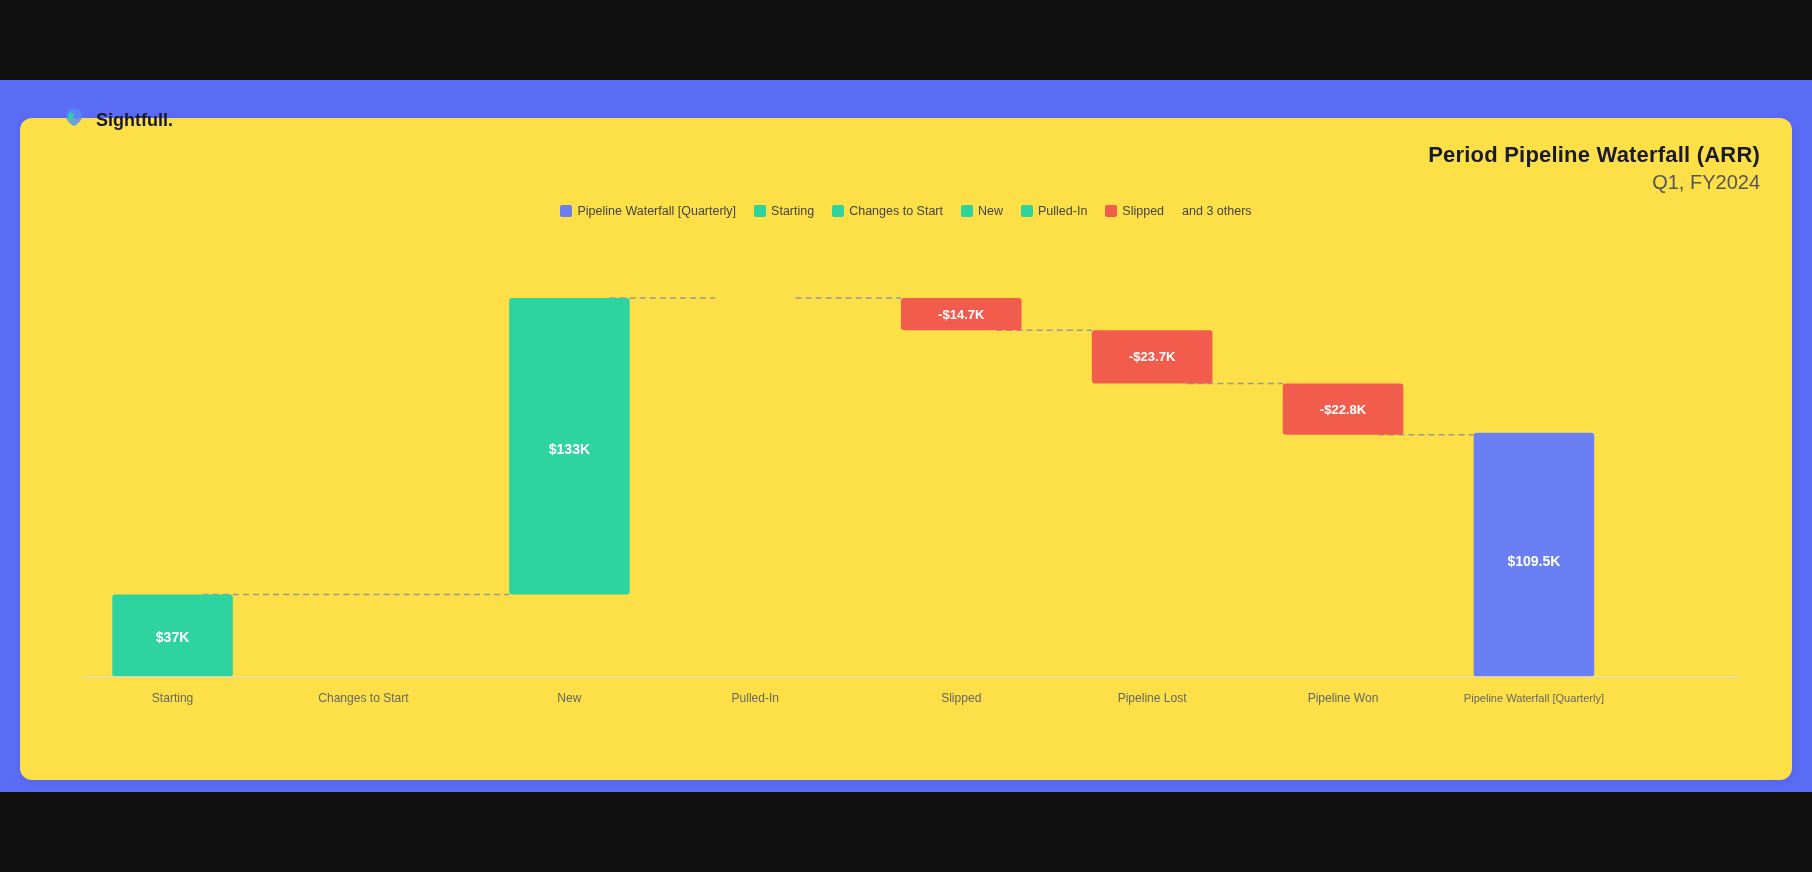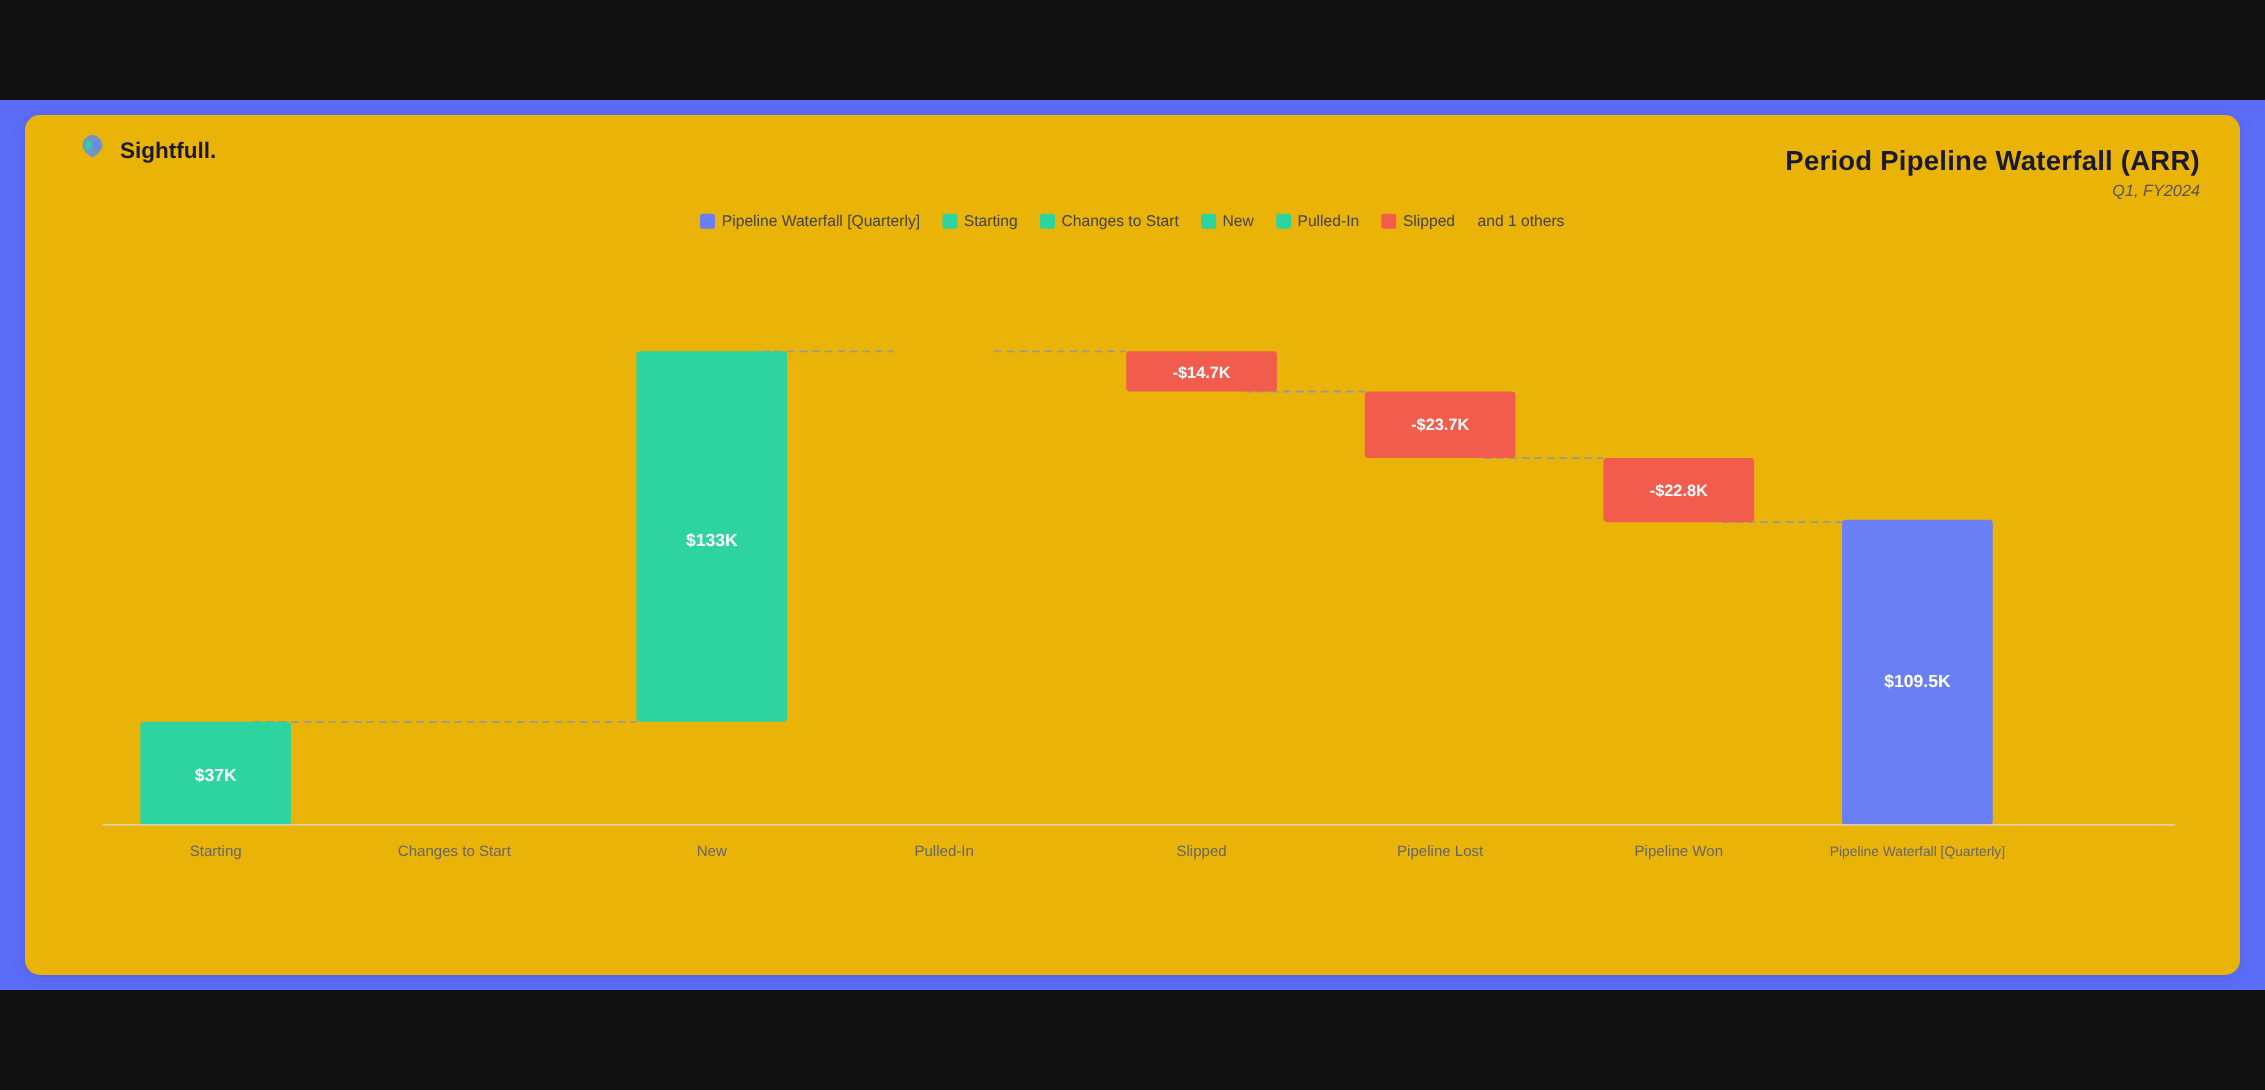--- a/index.html
+++ b/index.html
@@ -29,43 +29,43 @@
       background: #111;
       flex-shrink: 0;
     }
     .card-wrapper {
       flex: 1;
       padding: 12px 20px;
       display: flex;
       align-items: stretch;
     }
     .card {
-      background: #eab308;
+      background: #fde047;
       border-radius: 12px;
       flex: 1;
       padding: 24px 32px 20px;
       display: flex;
       flex-direction: column;
       box-shadow: 0 2px 12px rgba(0,0,0,0.08);
+      margin-top: 26px;
     }
     .card-header {
       text-align: right;
       margin-bottom: 10px;
     }
     .card-title {
       font-size: 22px;
       font-weight: 700;
       color: #1a1a2e;
       letter-spacing: 0.2px;
     }
     .card-subtitle {
-      font-size: 13px;
+      font-size: 20px;
       color: #555;
       margin-top: 3px;
-      font-style: italic;
     }
     .legend {
       display: flex;
       justify-content: center;
       align-items: center;
       gap: 18px;
       margin-bottom: 8px;
       flex-wrap: wrap;
       font-size: 12.5px;
       color: #444;
@@ -151,21 +151,21 @@
         </div>
         <div class="legend-item">
           <div class="legend-dot" style="background:#2dd4a0;"></div>
           <span>Pulled-In</span>
         </div>
         <div class="legend-item">
           <div class="legend-dot" style="background:#f25c4d;"></div>
           <span>Slipped</span>
         </div>
         <div class="legend-item">
-          <span>and 1 others</span>
+          <span>and 3 others</span>
         </div>
       </div>
 
       <div class="chart-area">
         <svg class="chart-svg" viewBox="0 0 1700 440" preserveAspectRatio="xMidYMid meet">
 
           <line x1="150" y1="318" x2="455" y2="318" stroke="#999" stroke-width="1.5" stroke-dasharray="6,4"></line>
 
           <line x1="555" y1="23" x2="660" y2="23" stroke="#999" stroke-width="1.5" stroke-dasharray="6,4"></line>
 

